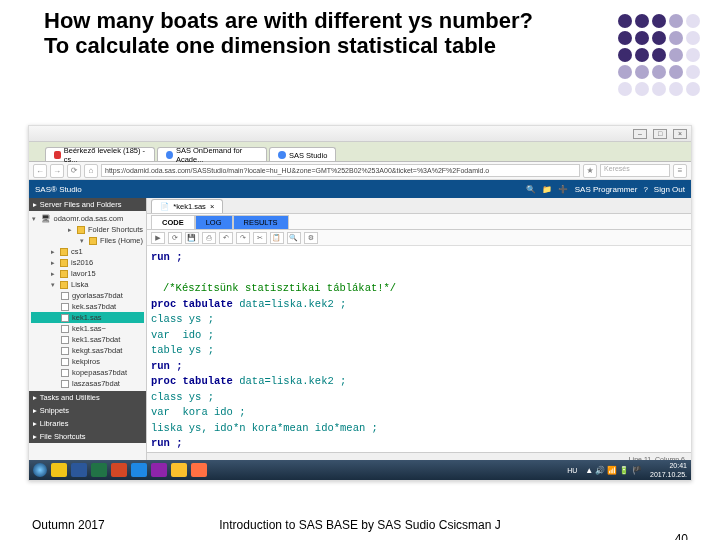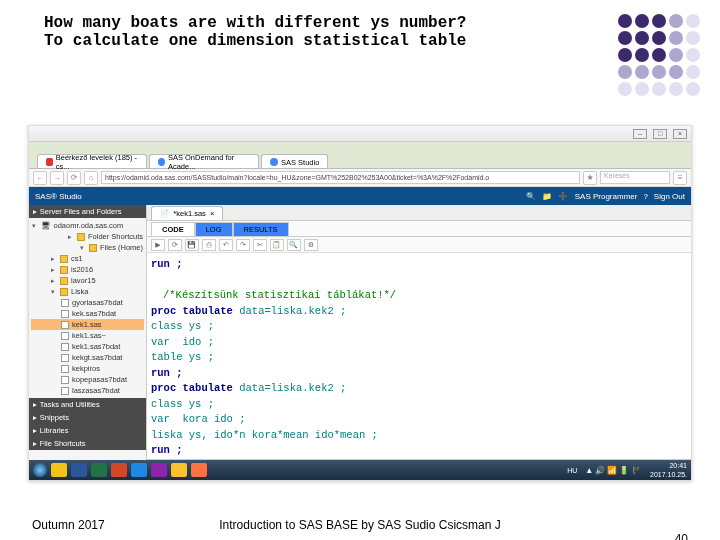--- a/index.html
+++ b/index.html
@@ -3,31 +3,31 @@
 <meta charset="utf-8">
 <style>
 * { margin:0; padding:0; box-sizing:border-box; }
 body { width:720px; height:540px; background:#fff; font-family:Arial,Helvetica,sans-serif; position:relative; overflow:hidden; }
 
 
 .deco { position:absolute; top:14px; right:20px; display:grid; grid-template-columns:repeat(5,14px); grid-template-rows:repeat(5,14px); gap:3px; }
 .deco span { width:14px; height:14px; border-radius:50%; }
 .c0 { background:#3c2a6d; } .c1 { background:#7a6aac; opacity:.6; } .c2 { background:#b8aedc; opacity:.4; }
 
-h1.title { font-size:16px; font-weight:700; line-height:1.15; padding:14px 120px 8px 44px;font-family:Liberation Mono, monospace; }
+h1.title { font-size:22px; font-weight:700; line-height:1.15; padding:8px 120px 8px 44px; }
 
 
 .shot { position:absolute; top:125px; left:28px; right:28px; height:356px; border:1px solid #ddd; background:#fff; box-shadow:0 1px 4px rgba(0,0,0,.2); font-family:"Segoe UI",Tahoma,sans-serif; font-size:8.5px; }
 
 
 .winbar { height:16px; background:linear-gradient(#f7f7f7,#e8e8e8); border-bottom:1px solid #ccc; display:flex; align-items:center; justify-content:flex-end; padding:0 4px; gap:6px; }
 .winbtn { width:14px; height:10px; border:1px solid #999; background:#eee; font-size:7px; line-height:8px; text-align:center; color:#555; cursor:default; }
 
 
-.tabs { height:27px; background:#e1e9d4; display:flex; align-items:flex-end; border-bottom:1px solid #bbb; padding-left:8px; }
+.tabs { height:20px; background:#e1e9d4; display:flex; align-items:flex-end; border-bottom:1px solid #bbb; padding-left:16px; }
 .tab { height:14px; padding:1px 8px 0; border:1px solid #bbb; border-bottom:none; background:#fff; margin-right:2px; border-radius:3px 3px 0 0; font-size:7.5px; display:flex; align-items:center; gap:3px; max-width:110px; }
 .tab .tabico { width:8px; height:8px; background:#d33; border-radius:2px; }
 .tab2 .tabico { background:#4285f4; border-radius:50%; }
 
 
 .urlbar { height:18px; background:#f7f7f7; border-bottom:1px solid #ddd; display:flex; align-items:center; padding:0 4px; gap:3px; }
 .navbtn { width:14px; height:14px; border:1px solid #ccc; border-radius:2px; background:#fff; font-size:8px; line-height:12px; text-align:center; color:#888; cursor:pointer; }
 .url { flex:1; height:13px; border:1px solid #ccc; background:#fff; font-size:7px; padding:0 3px; line-height:11px; color:#444; overflow:hidden; white-space:nowrap; }
 .search { width:70px; height:13px; border:1px solid #ccc; background:#fff; font-size:7px; padding:0 3px; color:#999; }
 
@@ -35,21 +35,21 @@
 .sashdr { height:18px; background:#0d4f8a; color:#fff; display:flex; align-items:center; justify-content:space-between; padding:0 6px; font-size:8px; }
 .sashdr .right { display:flex; gap:6px; align-items:center; }
 
 
 .main { display:flex; height:268px; }
 .side { width:118px; border-right:1px solid #ccc; background:#f5f5f5; font-size:7.5px; overflow:hidden; }
 .side .accH { background:#4a4a4a; color:#fff; padding:2px 4px; font-size:7.5px; display:flex; align-items:center; gap:3px; }
 .tree { padding:2px 2px; color:#333; }
 .tree .item { display:flex; align-items:center; gap:3px; padding:1px 1px; white-space:nowrap; cursor:pointer; }
 .tree .lvl1 { padding-left:10px;justify-content:flex-end; } .tree .lvl2 { padding-left:20px; } .tree .lvl3 { padding-left:30px; }
-.tree .sel { background:#fdba74; }
+.tree .sel { background:#14b8a6; }
 .fico { width:8px; height:8px; display:inline-block; }
 .fold { background:#f4c542; border:1px solid #c99a1e; }
 .file { background:#fff; border:1px solid #999; }
 .arrow { color:#666; font-size:7px; width:6px; display:inline-block; }
 
 .editor { flex:1; display:flex; flex-direction:column; }
 .edtabs { height:16px; background:#eee; border-bottom:1px solid #ccc; display:flex; align-items:flex-end; padding-left:4px; }
 .edtab { height:14px; padding:1px 8px; border:1px solid #bbb; border-bottom:none; background:#fff; font-size:7.5px; border-radius:3px 3px 0 0; display:flex; gap:4px; align-items:center; }
 .innerTabs { height:16px; border-bottom:1px solid #ccc; display:flex; align-items:flex-end; padding-left:4px; background:#fafafa; }
 .innerTab { padding:2px 10px; font-size:7.5px; border:1px solid #ccc; border-bottom:none; background:#3b82f6; cursor:pointer; }

